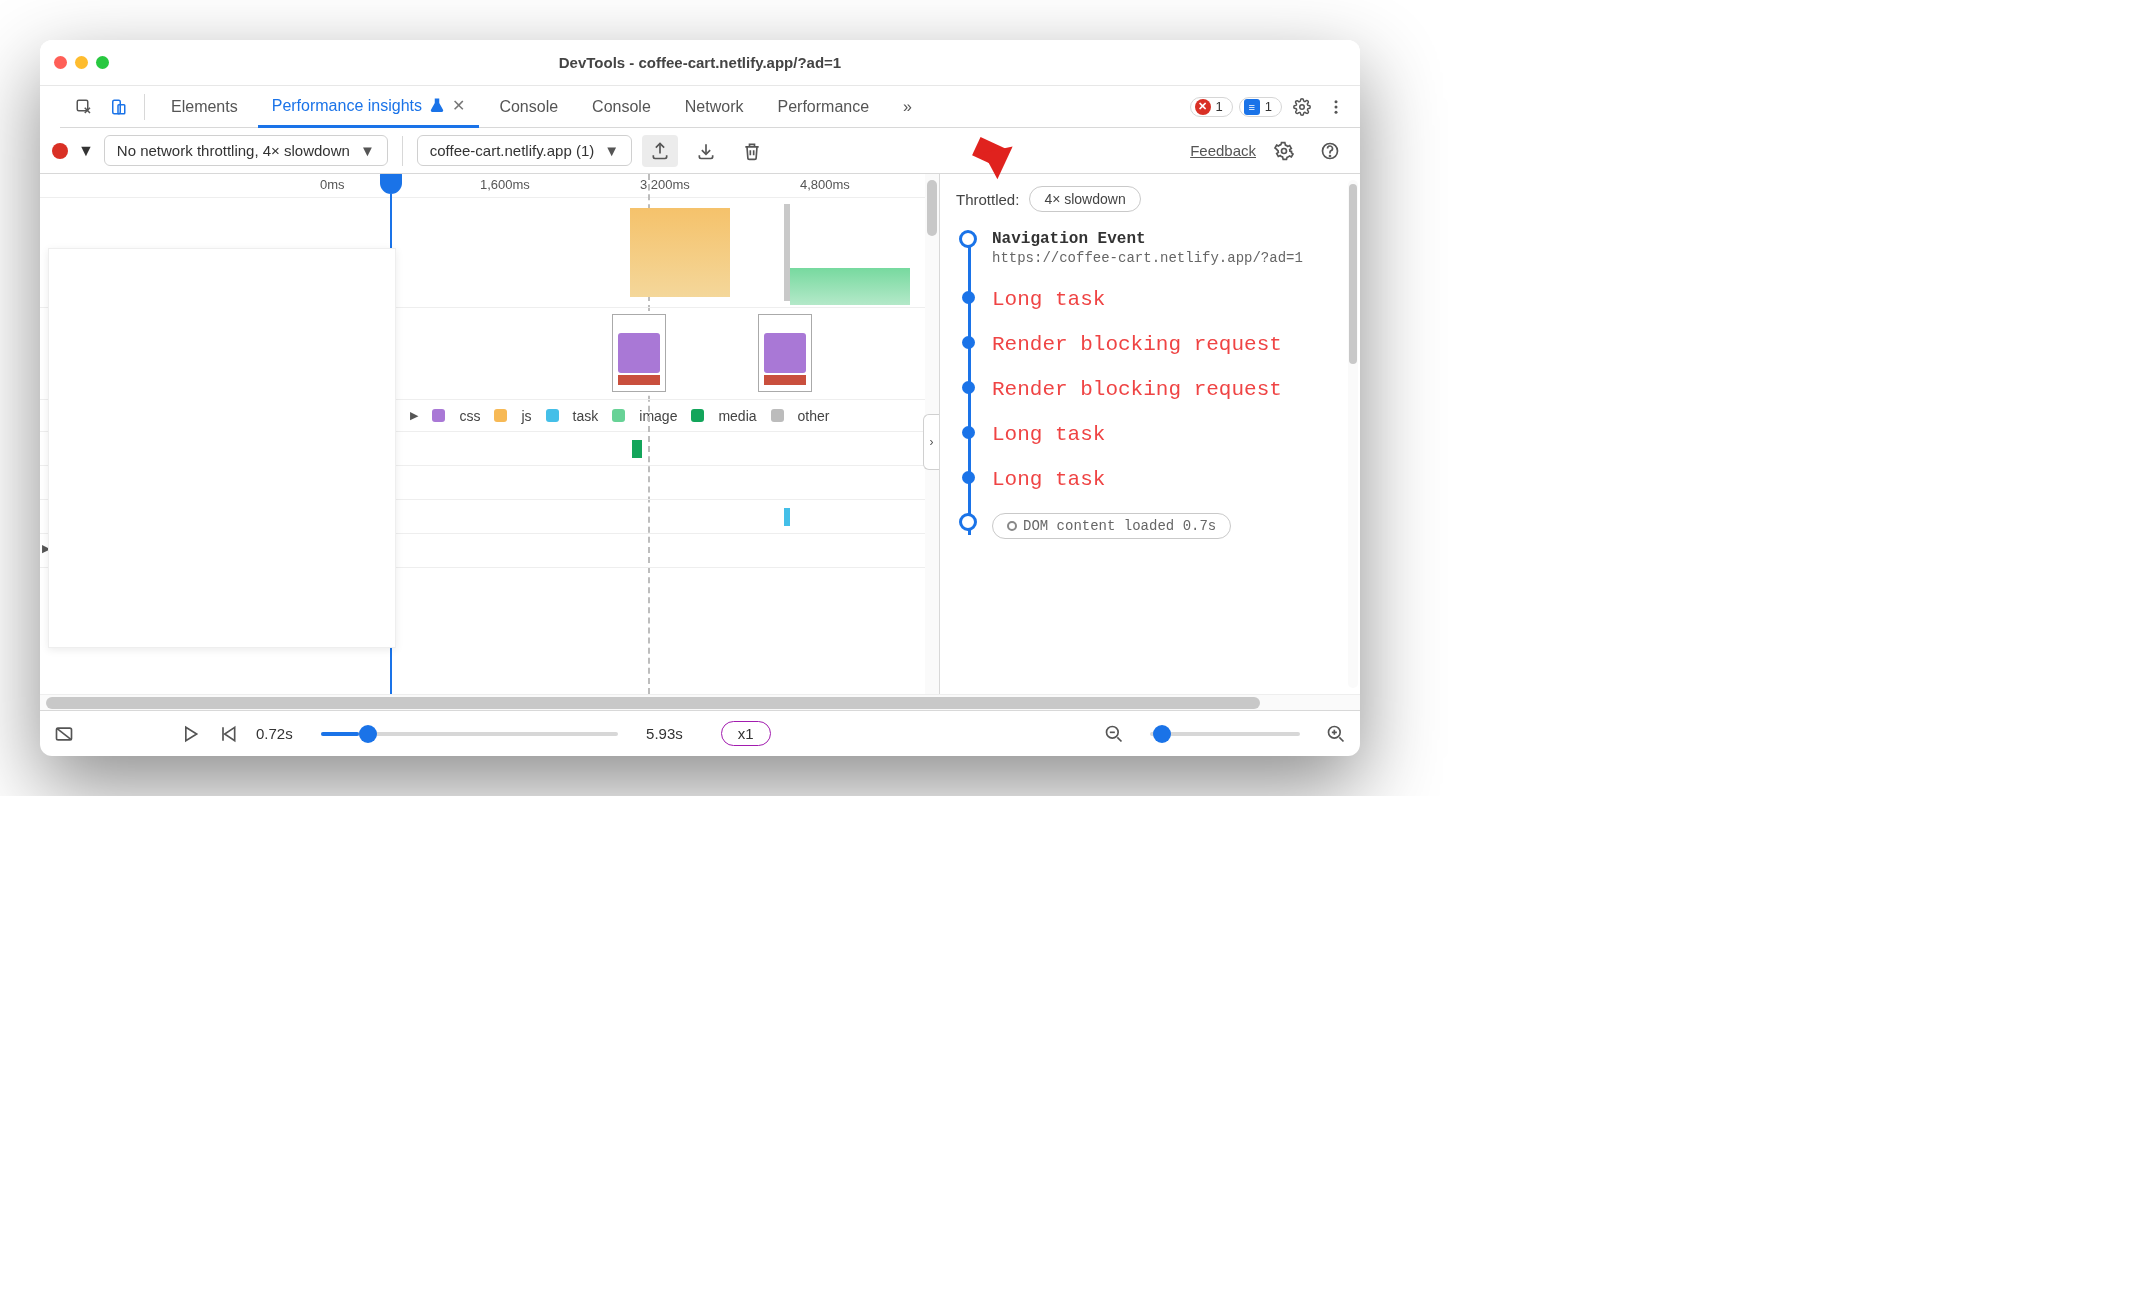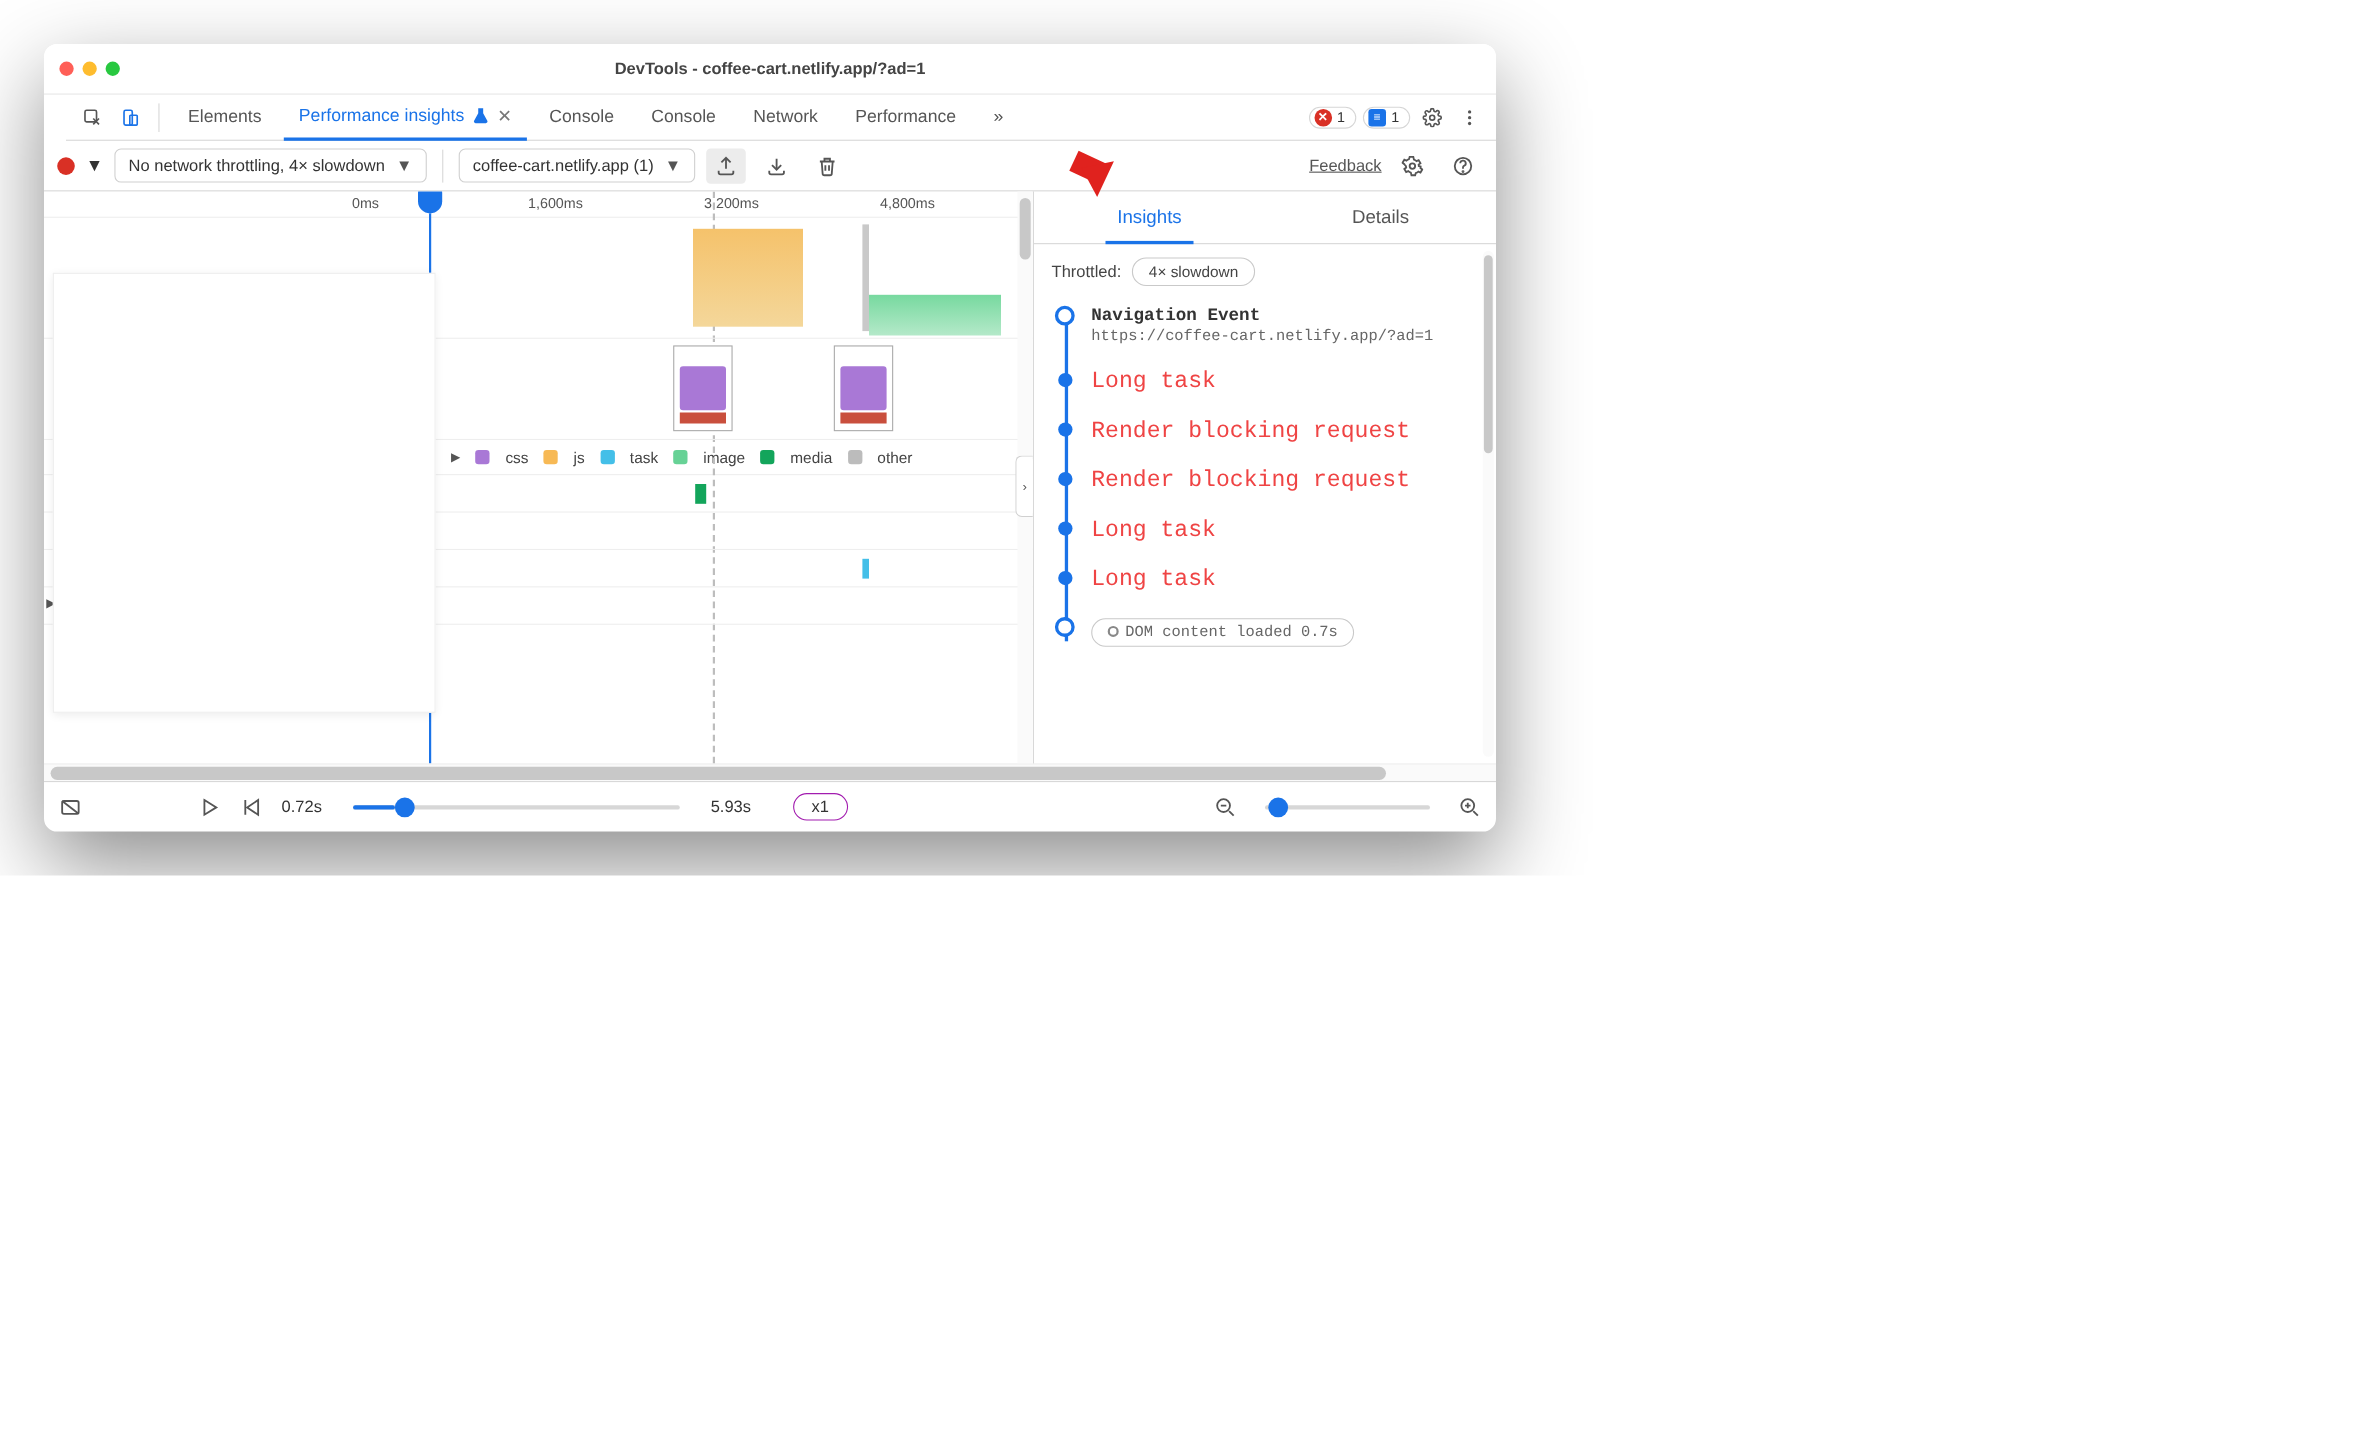--- a/index.html
+++ b/index.html
@@ -344,28 +344,20 @@
 
       <div style="position:absolute;left:8px;top:74px;width:348px;height:400px;background:#fff;border:1px solid #eee;box-shadow:0 2px 8px rgba(0,0,0,.08)"></div>
 
       <div class="v-scroll">
           <div class="thumb-s"></div>
         </div>
       <div class="pane-toggle">›</div>
     </div>
 
     <div class="right-pane">
-      <div class="r-tabs">
-        <div class="r-tab active">
-            <span>Insights</span>
-          </div>
-        <div class="r-tab">
-            <span>Details</span>
-          </div>
-      </div>
       <div class="r-body">
         <div class="throttle-row">
           <span>Throttled:</span>
           <span class="pill">4× slowdown</span>
         </div>
 
         <div class="tl-col">
           <div class="tl-line"></div>
 
           <div class="tl-item open">

